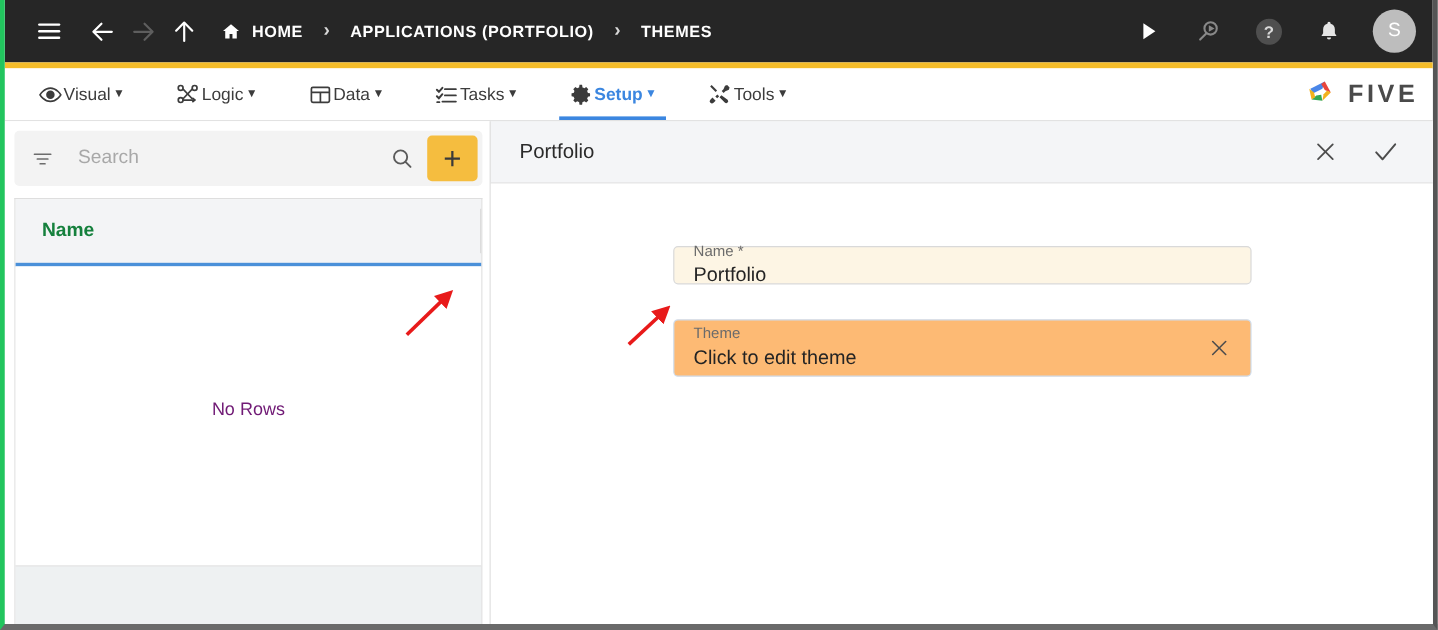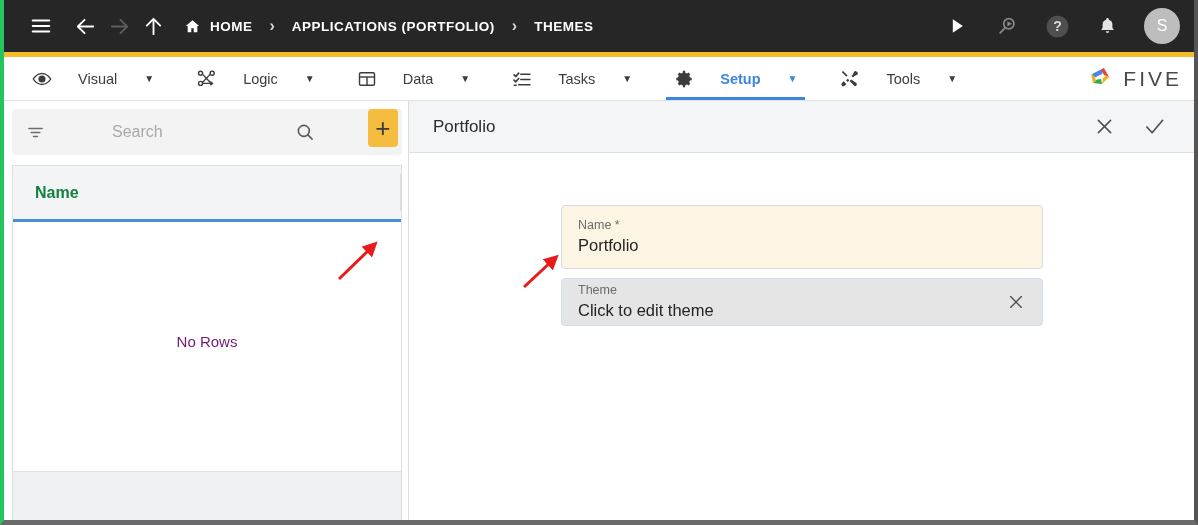--- a/index.html
+++ b/index.html
@@ -90,21 +90,21 @@
     align-items: stretch;
     padding: 0 0 0 18px;
     border-bottom: 1px solid #e2e2e2;
     box-sizing: border-box;
     margin-top: 5px;
     position: relative;
   }
   .menu-item {
     display: flex;
     align-items: center;
-    gap: 26px;
+    gap: 1px;
     padding: 0 10px;
     margin-right: 22px;
     color: #3c3c3c;
     font-size: 14.5px;
     font-weight: normal;
     position: relative;
     cursor: default;
     text-align: center;
   }
   .menu-item .mi-ico {
@@ -127,21 +127,21 @@
   }
   .logo {
     position: absolute;
     right: 12px; top: 0; bottom: 0;
     display: flex; align-items: center; gap: 5px;
   }
   .logo-text {
     font-size: 21px;
     letter-spacing: 3px;
     color: #4a4a4a;
-    font-weight: normal;
+    font-weight: bold;
   }
 
   
   .content {
     display: flex;
     height: 423px;
     background: #ffffff;
   }
   .left-pane {
     width: 405px;
@@ -161,24 +161,24 @@
     flex-direction: column;
     min-width: 0;
   }
 
   
   .searchbar {
     height: 46px;
     background: #f3f3f3;
     border-radius: 4px;
     display: flex;
+    align-items: center;
     padding: 0 4px 0 14px;
     box-sizing: border-box;
     flex: 0 0 auto;
-    gap: 47px;
   }
   .filter-ico { color: #6d6d6d; display: flex; align-items: center; }
   .search-input {
     flex: 1 1 auto;
     border: none;
     outline: none;
     background: transparent;
     font-family: "Liberation Sans", sans-serif;
     font-size: 16px;
     color: #333;
@@ -296,25 +296,25 @@
     border: 1px solid #d9d9d9;
     padding: 10px 14px 10px 16px;
     box-sizing: border-box;
     position: relative;
     display: flex;
     flex-direction: column;
     justify-content: center;
   }
   .field-name {
     background: #fdf5e4;
-    height: 64px;
-    margin-bottom: 9px;
+    height: 32px;
+    margin-bottom: 29px;
   }
   .field-theme {
-    background: #e5e5e5;
+    background: #fdba74;
     border-color: #cfdcec;
     height: 48px;
   }
   .field-label {
     font-size: 12.5px;
     color: #6b6b6b;
     line-height: 1.1;
     margin-bottom: 3px;
   }
   .field-value {

